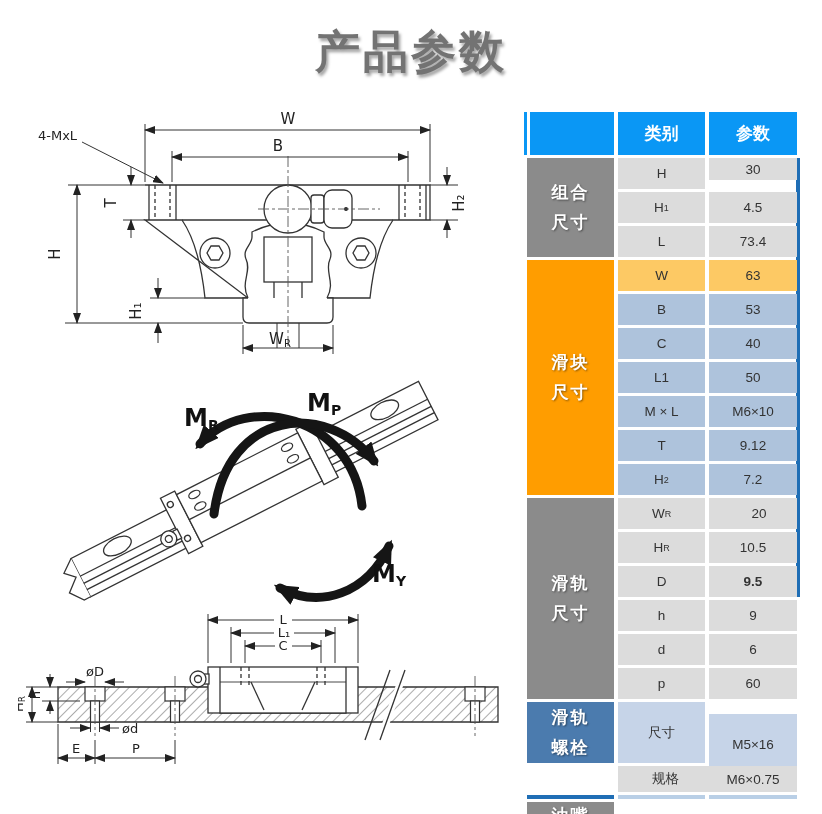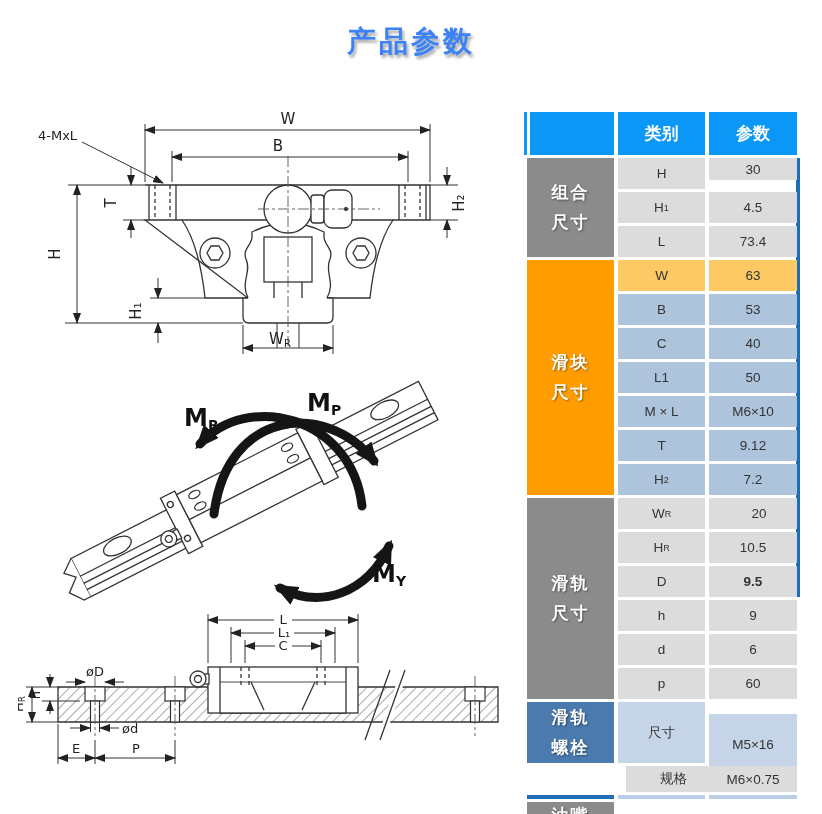--- a/index.html
+++ b/index.html
@@ -1,21 +1,21 @@
 <!DOCTYPE html>
 <html style="--header-blue: #0a97f5; --accent-blue: #1f6eb5; --group-gray: #8b8b8b; --group-orange: #ff9d00; --group-steel: #4b7bae; --row-gray: #dcdcdc; --row-blue: #aec3dc; --row-highlight: #fdc964; --row-bolt: #c6d4e8; --strip-light: #b9cfe6;"><head>
 <meta charset="utf-8">
 <style>
   html,body{margin:0;padding:0;}
   body{width:822px;height:814px;background:#ffffff;position:relative;overflow:hidden;
        font-family:"Liberation Sans","DejaVu Sans",sans-serif;}
   .abs{position:absolute;}
   
   .page-title{position:absolute;left:0;top:22px;width:822px;text-align:center;
-    font-size:29px;font-weight:900;color:#3b82f6;letter-spacing:3px;
+    font-size:45px;font-weight:900;color:#737373;letter-spacing:3px;
     text-shadow:2px 3px 3px rgba(0,0,0,.35);}
   
   .ptable{position:absolute;left:524px;top:112px;width:278px;height:692px;background:#fff;}
   .tcell{position:absolute;display:flex;align-items:center;justify-content:center;
     font-size:13.5px;color:#333;box-sizing:border-box;}
   .tcell sub{font-size:9px;line-height:0;}
   .hcell{background:var(--header-blue);color:#fff;font-weight:bold;font-size:17px;
     top:0;height:43px;}
   .hstrip{position:absolute;left:0;top:0;width:3px;height:43px;background:var(--header-blue);}
   .group{color:#fff;font-weight:bold;font-size:17px;flex-direction:column;gap:7px;
@@ -385,21 +385,21 @@
     <div class="tcell s-bolt" style="left: 94px; top: 590px; width: 87px; height: 61px;">
       <span>尺寸</span>
     </div>
     <div class="tcell s-bolt" style="left: 185px; top: 590px; width: 88px; height: 61px; margin-top: 12px;">
       <span>M5×16</span>
     </div>
     <div class="tcell group g-steel" style="left: 3px; top: 590px; width: 87px; height: 61px;">
       <div>滑轨</div>
       <div>螺栓</div>
     </div>
-    <div class="tcell s-gray" style="left: 94px; top: 654px; width: 95px; height: 26px; margin-left: 8px;">
+    <div class="tcell s-gray" style="left: 94px; top: 654px; width: 95px; height: 26px;">
       <span>规格</span>
     </div>
     <div class="tcell s-gray" style="left: 185px; top: 654px; width: 88px; height: 26px;">
       <span>M6×0.75</span>
     </div>
     <div class="tcell group g-gray" style="left: 3px; top: 654px; width: 87px; height: 26px; margin-top: 36px;">
       <div>油嘴</div>
     </div>
   </div>
 

